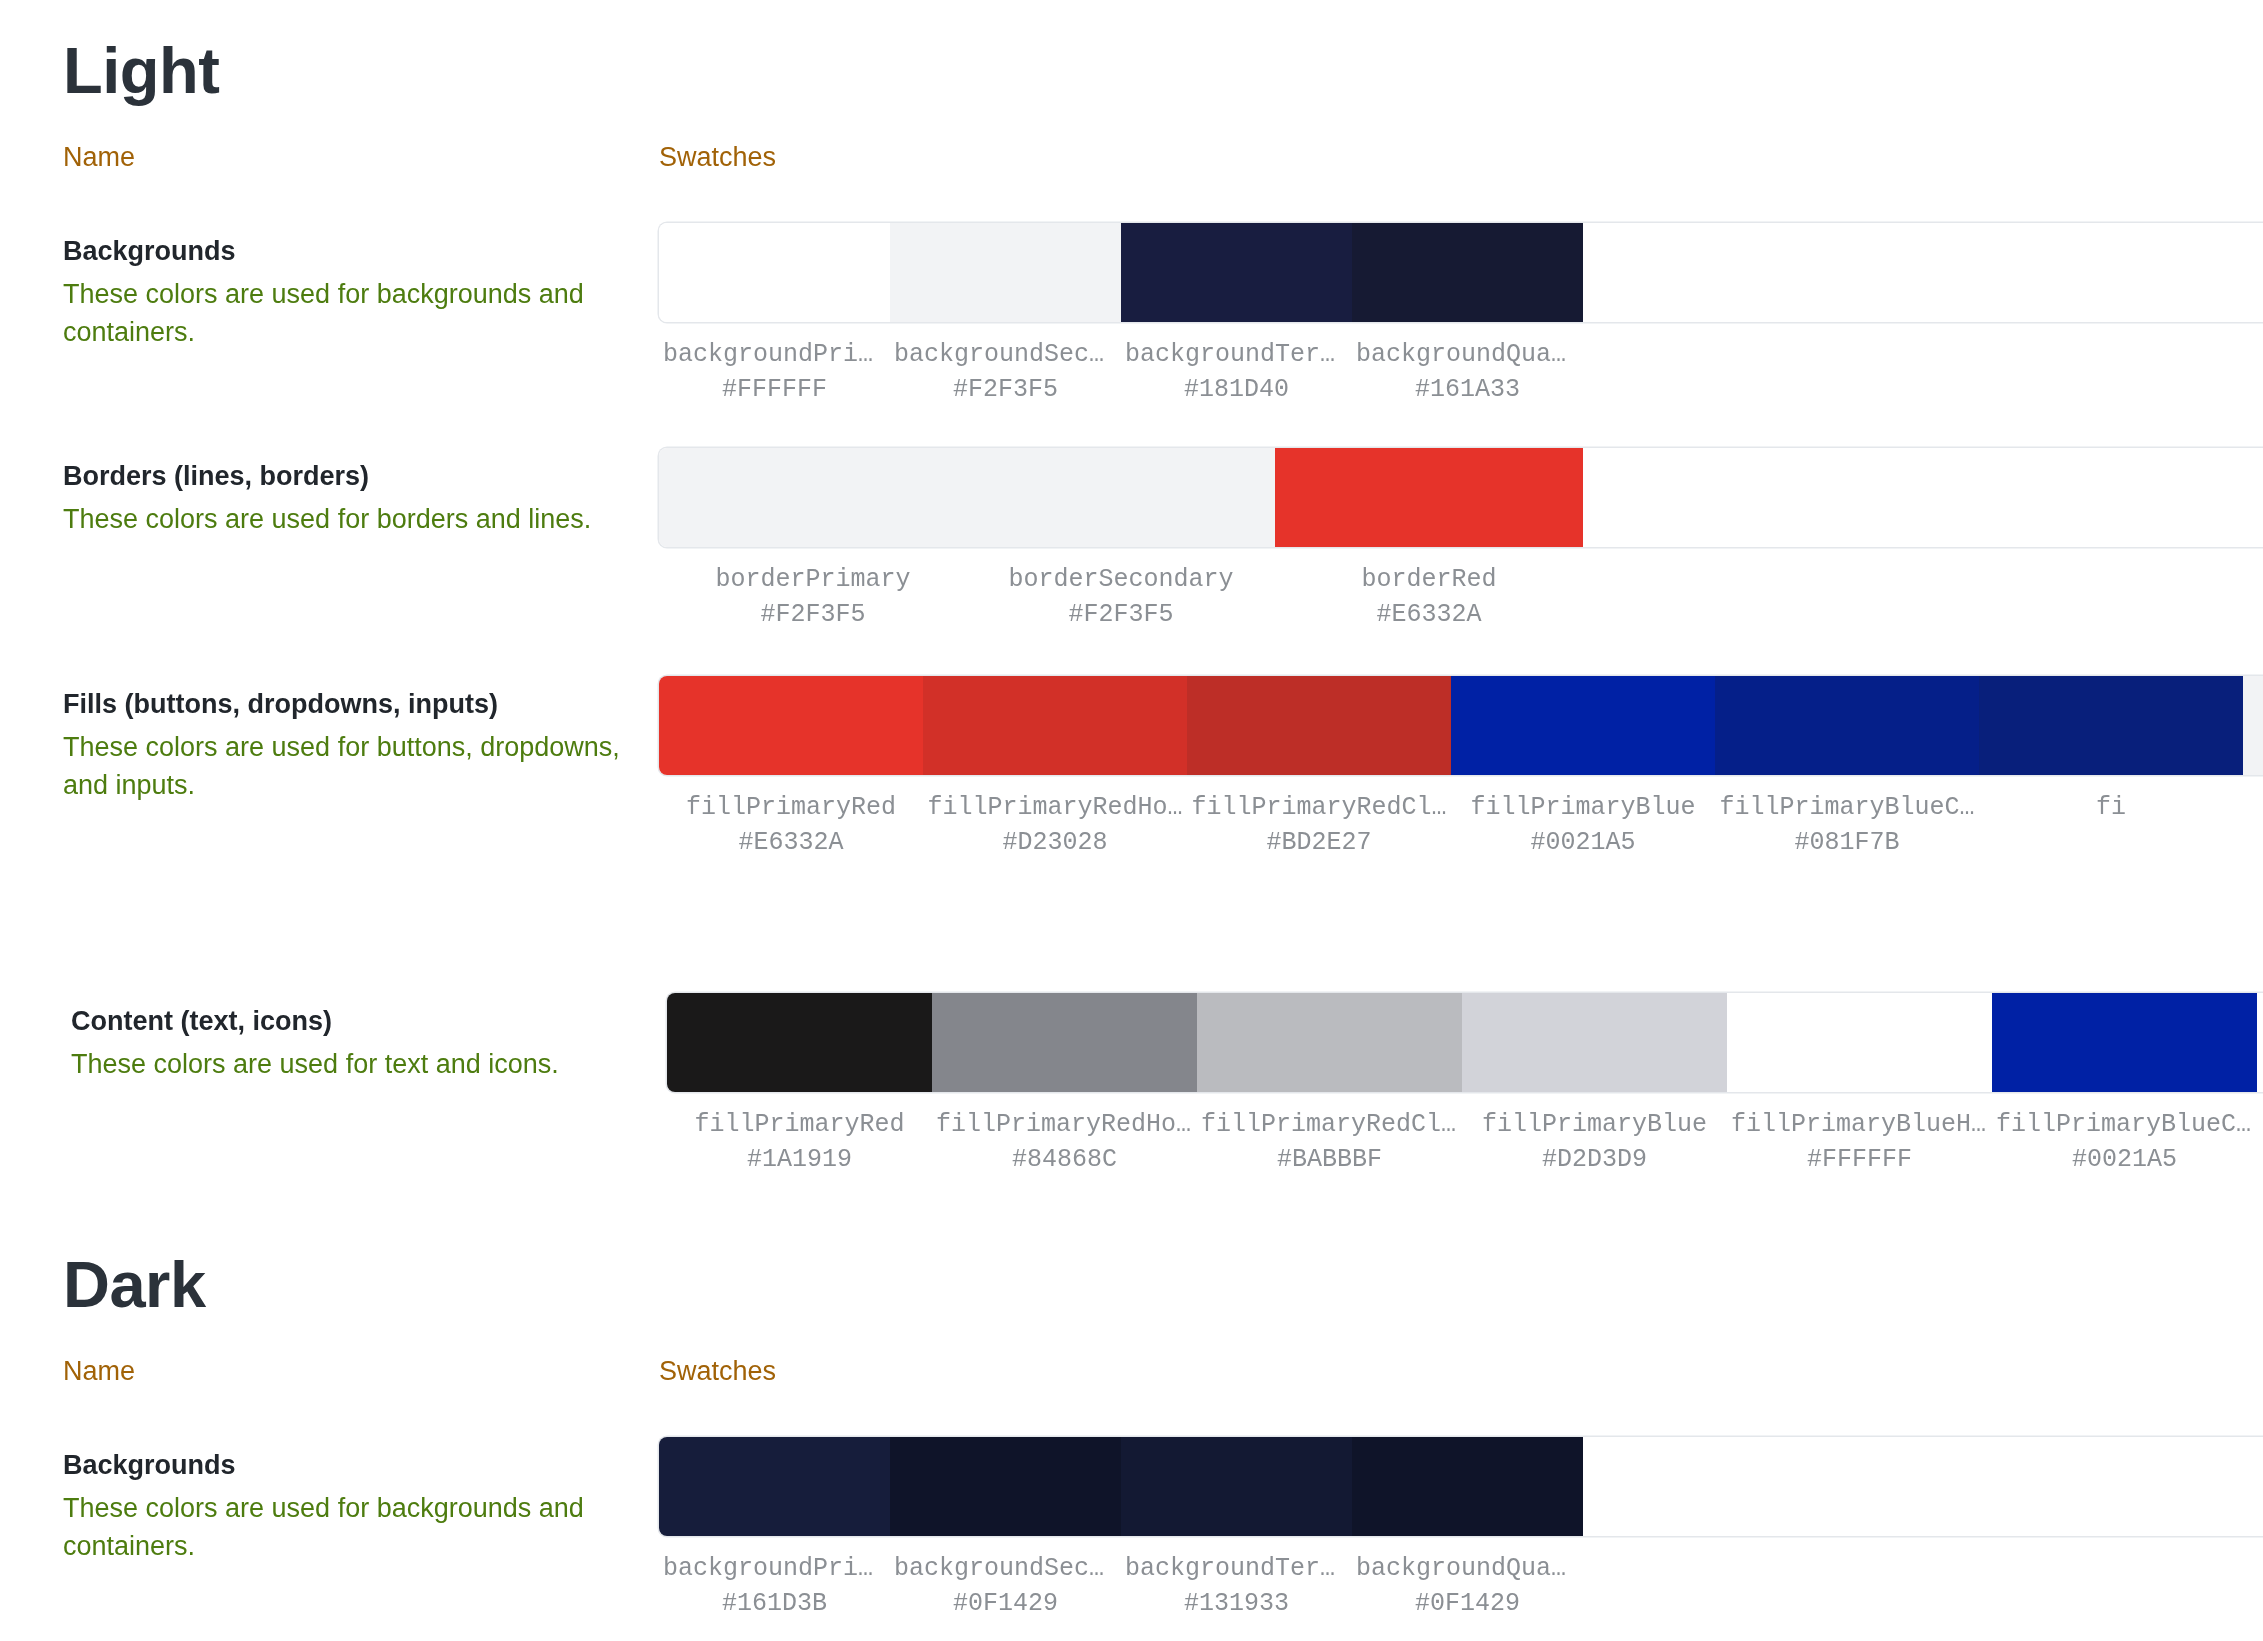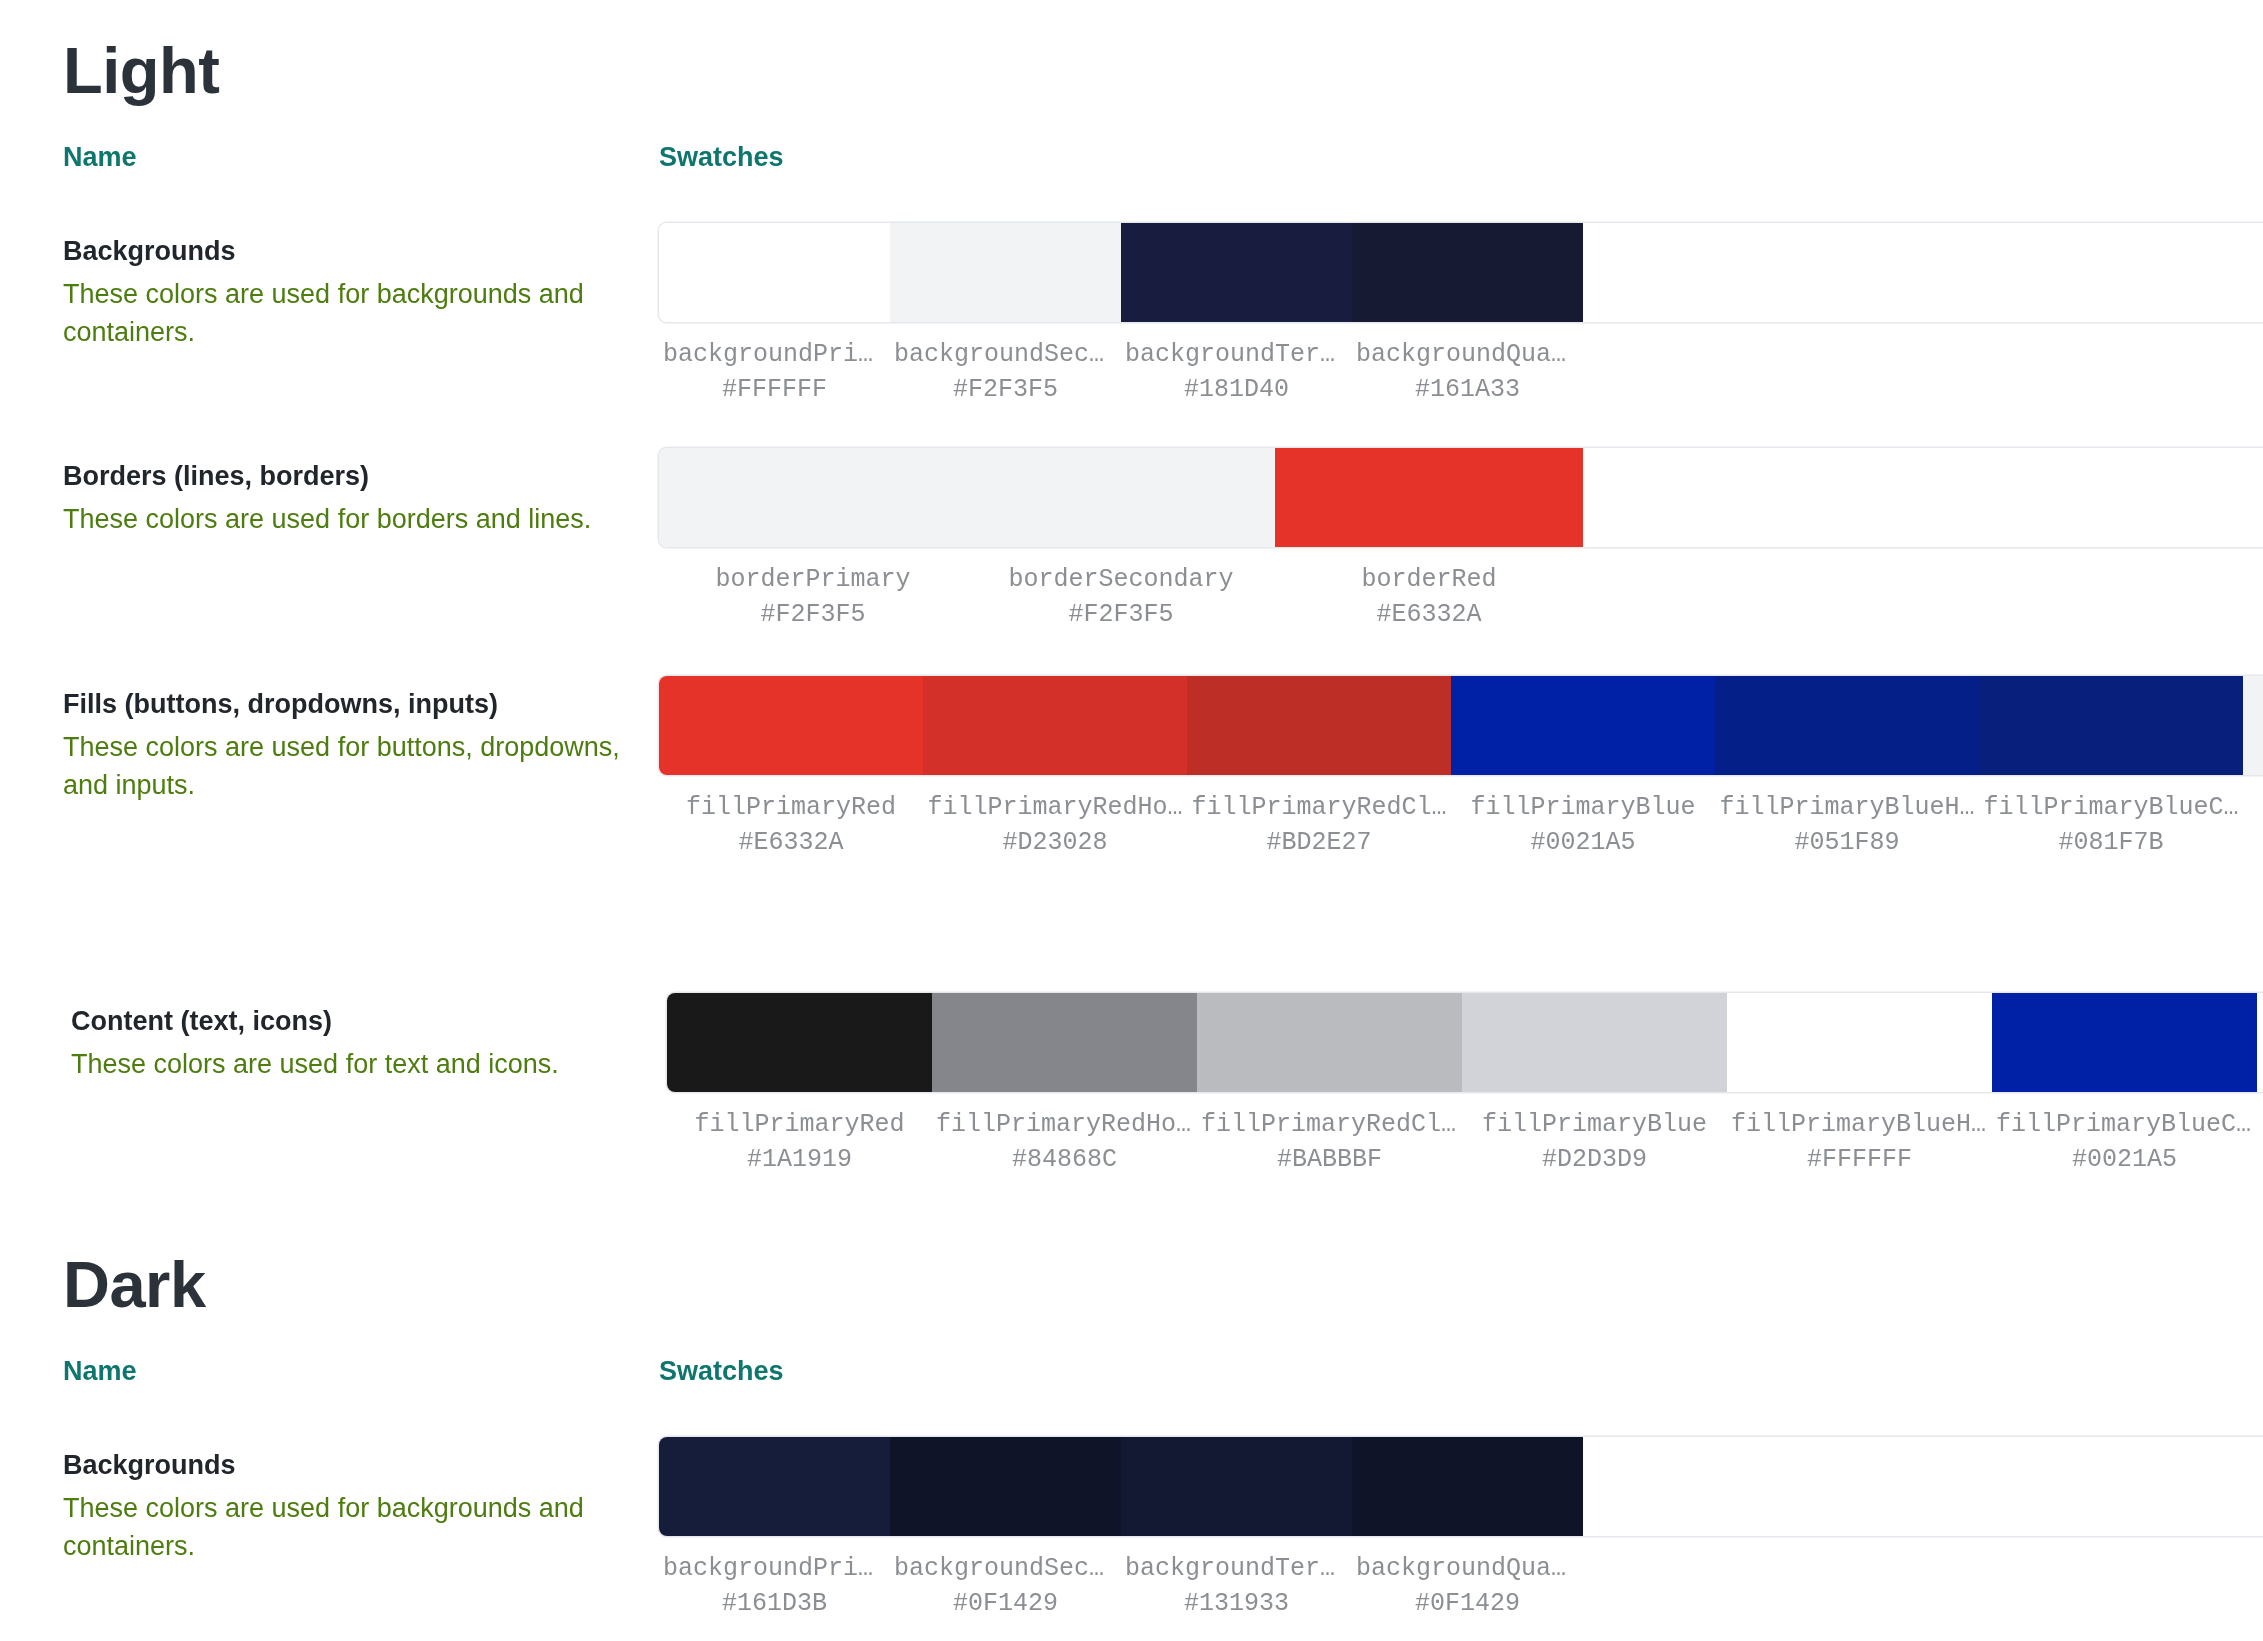--- a/index.html
+++ b/index.html
@@ -37,22 +37,22 @@
     padding: 0;
   }
 
   .col-headers {
     position: relative;
     height: 40px;
   }
   .col-header {
     position: absolute;
     font-size: 27px;
-    color: #0f766e;
-    font-weight: bold;
+    color: #a16207;
+    font-weight: normal;
     top: 0;
   }
   .col-header.name { left: 63px; }
   .col-header.swatches { left: 659px; }
 
   .row {
     position: relative;
     padding-left: 19px;
   }
 
@@ -222,24 +222,20 @@
             </div>
             <div class="caption" style="width: 264px;">
               <span class="cap-name">fillPrimaryRedCl…</span>
               <span class="cap-hex">#BD2E27</span>
             </div>
             <div class="caption" style="width: 264px;">
               <span class="cap-name">fillPrimaryBlue</span>
               <span class="cap-hex">#0021A5</span>
             </div>
             <div class="caption" style="width: 264px;">
-              <span class="cap-name">fillPrimaryBlueH…</span>
-              <span class="cap-hex">#051F89</span>
-            </div>
-            <div class="caption" style="width: 264px;">
               <span class="cap-name">fillPrimaryBlueC…</span>
               <span class="cap-hex">#081F7B</span>
             </div>
             <div class="caption" style="width: 264px;">
               <span class="cap-name">fi</span>
               <span class="cap-hex"></span>
             </div>
           </div>
       </div>
     </div>

